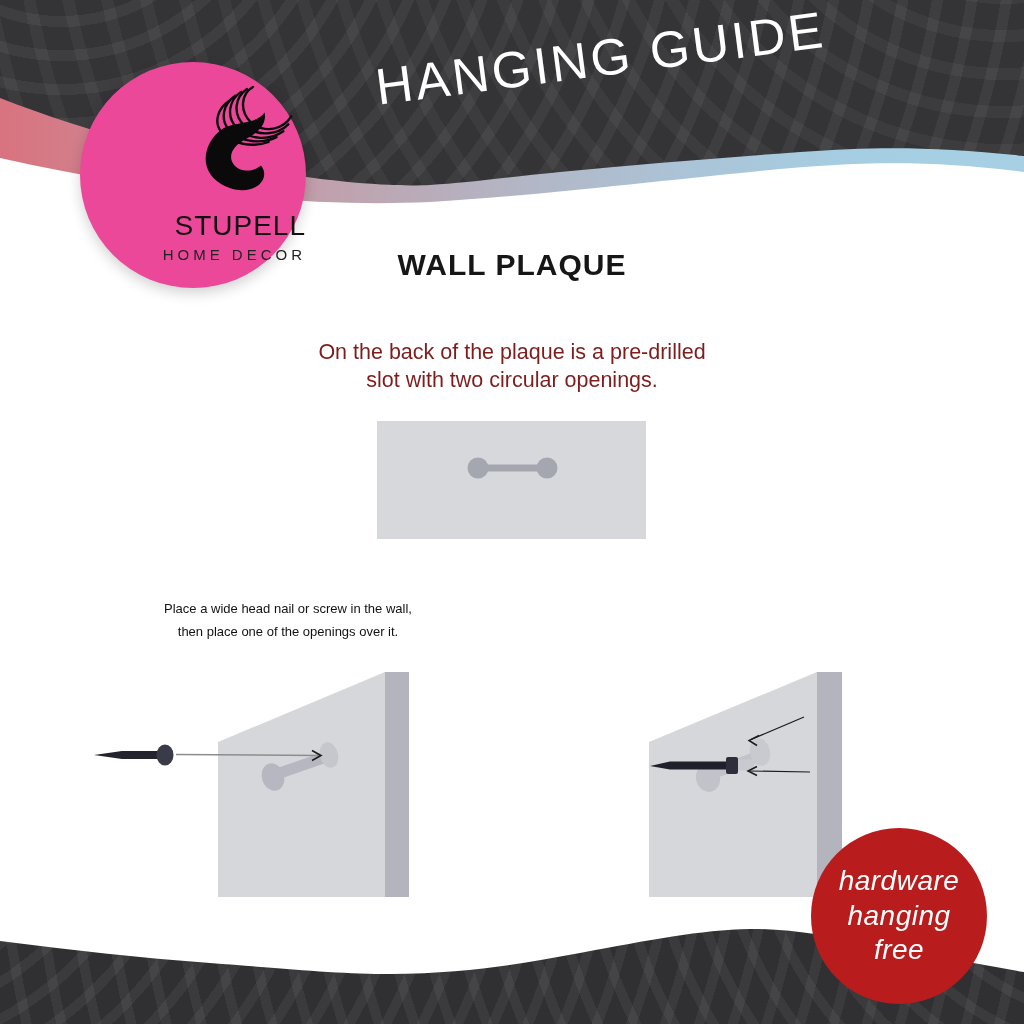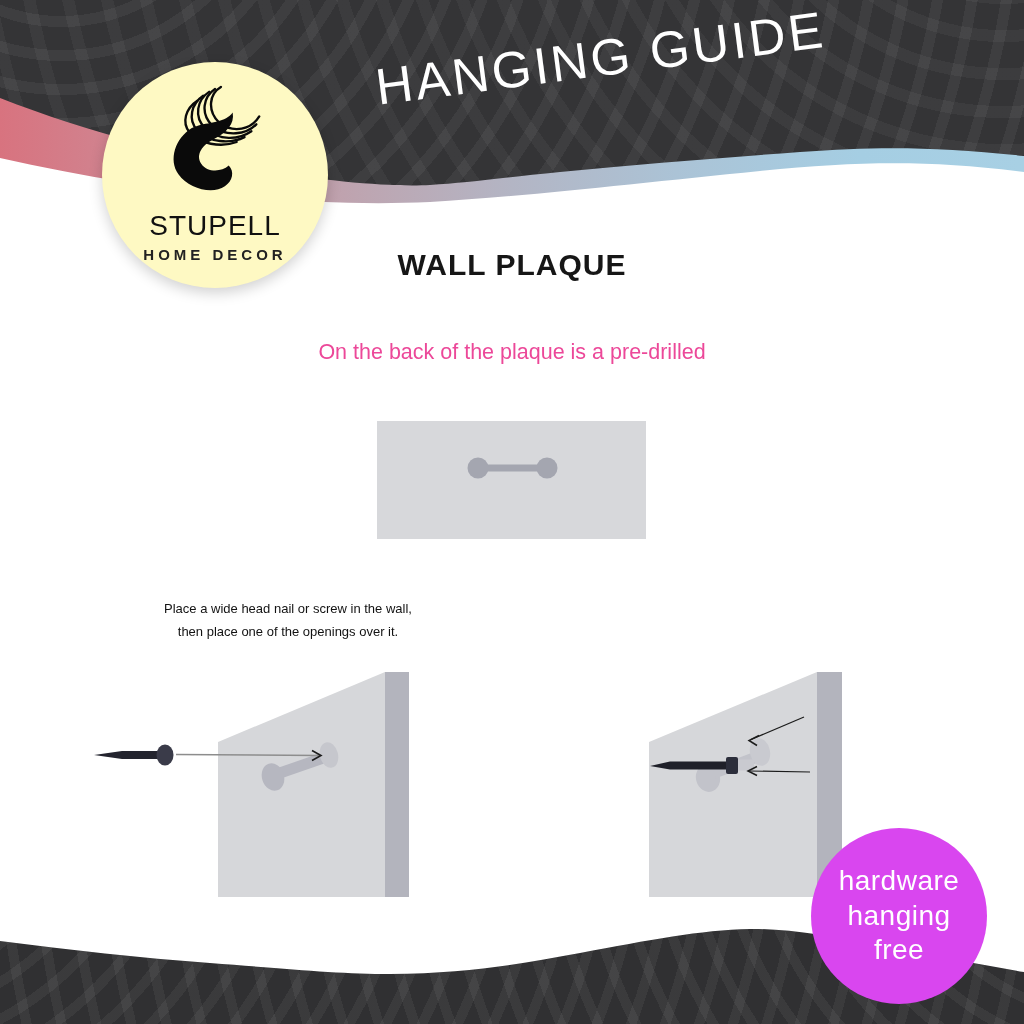--- a/index.html
+++ b/index.html
@@ -25,36 +25,36 @@
     clip-path:path("M0,0 H1024 V156 C940,147 880,146 800,152 C720,158 640,164 560,172 C500,178 465,183 430,185 C360,189 180,168 0,98 Z");
   }
   .title {
     position:absolute; left:376px; top:58px; width:540px; z-index:3;
     transform:rotate(-7.4deg); transform-origin:left center;
     font-size:51px; font-weight:400; letter-spacing:3px; color:#ffffff; white-space:nowrap;
   }
 
   
   .logo {
-    position:absolute; left:102px; top:62px; width:226px; height:226px; z-index:4;
-    background:#fef9c3; border-radius:50%; text-align:center;
+    position:absolute; left:80px; top:62px; width:226px; height:226px; z-index:4;
+    background:#ec4899; border-radius:50%; text-align:right;
     box-shadow:0 5px 14px rgba(0,0,0,0.18);
   }
   .logo svg.swoosh { margin-top:20px; width:118px; height:122px; }
   .brand { font-size:28px; letter-spacing:1px; color:#111; margin-top:2px; }
-  .tag   { font-size:15px; letter-spacing:4px; color:#222; margin-top:4px;font-weight:bold; }
+  .tag   { font-size:15px; letter-spacing:4px; color:#222; margin-top:4px; }
 
   
   .subtitle {
     position:absolute; left:0; top:248px; width:1024px; z-index:3;
     text-align:center; font-size:30px; font-weight:700; letter-spacing:1px; color:#161616;
   }
   .intro {
     position:absolute; left:0; top:339px; width:1024px; z-index:3;
-    text-align:center; font-size:21.5px; line-height:27.5px; color:#ec4899;
+    text-align:center; font-size:21.5px; line-height:27.5px; color:#7f1d1d;
   }
   .step {
     position:absolute; top:597px; z-index:3; text-align:center;
     font-size:13px; line-height:23px; color:#121212;
   }
   .step-left  { left:60px;  width:456px; }
   .step-right { left:560px; width:380px; }
 
   .artsvg { position:absolute; z-index:5; }
   .plaqueback { left:377px; top:421px; }
@@ -67,22 +67,22 @@
     background-color:#303032;
     background-image:
       repeating-radial-gradient(circle at -15% -160%, rgba(255,255,255,0.05) 0 10px, rgba(0,0,0,0) 10px 32px),
       repeating-radial-gradient(circle at 110% -120%, rgba(255,255,255,0.05) 0 10px, rgba(0,0,0,0) 10px 34px);
     clip-path:path("M0,29 C70,38 140,46 210,51 C290,57 340,62 390,62 C470,61 520,52 580,41 C650,28 700,18 750,17 C820,16 930,45 1024,60 L1024,112 H0 Z");
   }
 
   
   .badge {
     position:absolute; left:811px; top:828px; width:176px; height:176px; z-index:9;
-    border-radius:50%; background:#d946ef; color:#ffffff; text-align:center;
-    font-size:28px; line-height:34.5px; padding-top:36px; letter-spacing:0.5px;
+    border-radius:50%; background:#b91c1c; color:#ffffff; text-align:center;
+    font-size:28px; line-height:34.5px; padding-top:36px; letter-spacing:0.5px;font-style:italic;
   }
 </style>
 </head>
 <body>
 
 <div class="canvas">
 
   <div class="ribbon"></div>
   <div class="hdr"></div>
   <div class="title">HANGING GUIDE</div>
@@ -99,20 +99,21 @@
       <path fill="#0a0a0a" d="M36,46 C20,56 12,78 23,93 C33,107 57,114 70,105 C78,100 80,90 74,84 C66,91 52,91 46,82 C40,73 47,63 59,57 C72,50 80,42 78,30 C71,40 55,40 44,43 C41,44 38,45 36,46 Z"></path>
     </svg>
     <div class="brand">STUPELL</div>
     <div class="tag">HOME DECOR</div>
   </div>
 
   <div class="subtitle">WALL PLAQUE</div>
 
   <div class="intro">
     <div>On the back of the plaque is a pre-drilled</div>
+    <div>slot with two circular openings.</div>
   </div>
 
   <svg class="artsvg plaqueback" width="269" height="118" viewBox="0 0 269 118">
     <rect x="0" y="0" width="269" height="118" fill="#d7d8db"></rect>
     <rect x="101" y="43.5" width="69" height="7" fill="#a4a6b0"></rect>
     <circle cx="101" cy="47" r="10.5" fill="#a4a6b0"></circle>
     <circle cx="170" cy="47" r="10.5" fill="#a4a6b0"></circle>
   </svg>
 
   <div class="step step-left">

